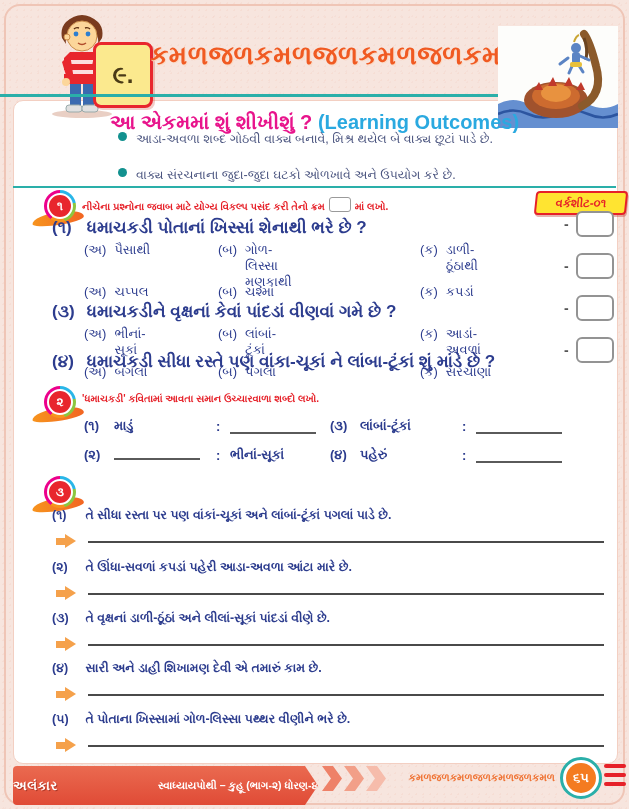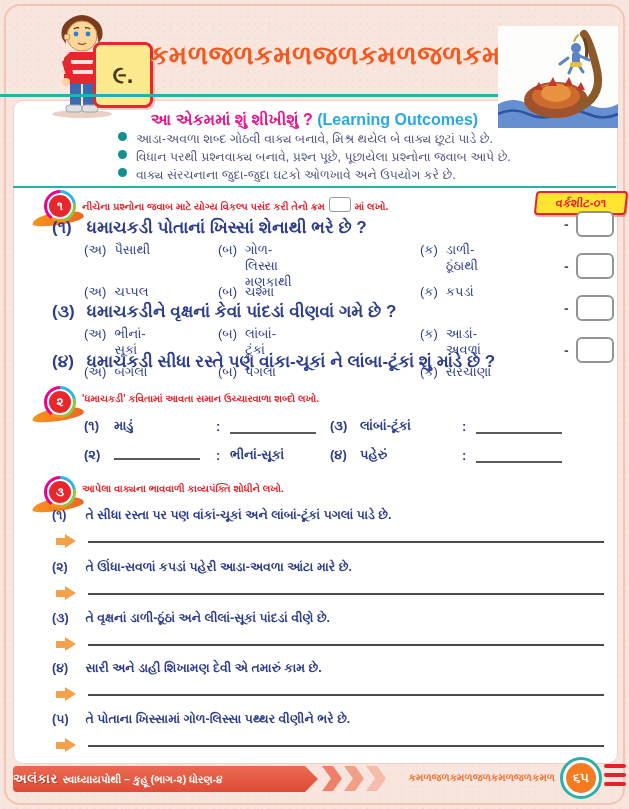--- a/index.html
+++ b/index.html
@@ -13,21 +13,21 @@
   .panel{position:absolute;left:13px;top:100px;width:603px;height:662px;background:#ffffff;border:1px solid #f3cfc2;border-radius:10px;}
   .abs{position:absolute;}
   .nowrap{white-space:nowrap;}
 
   
   .unit-title{left:150px;top:40px;font-size:26px;font-weight:bold;color:#f05a22;letter-spacing:.5px;text-shadow:1px 1px 0 #fbd9c4;}
   .teal-line{left:0;top:94px;width:505px;height:3px;background:#2aafa9;}
   .num-card{left:93px;top:42px;width:54px;height:60px;background:#fbe98e;border:3px solid #e8262d;border-radius:8px;
             display:flex;align-items:center;justify-content:center;font-size:24px;font-weight:bold;color:#4a3a16;
             box-shadow:2px 2px 0 rgba(200,60,40,.25);}
-  .subtitle{left:13px;top:111px;width:603px;text-align:center;font-size:16px;font-weight:bold;}
+  .subtitle{left:13px;top:111px;width:603px;text-align:center;font-size:20px;font-weight:bold;}
   .subtitle .gu{color:#e8148c;}
   .subtitle .en{color:#2aa9e0;}
   .bullet-row{left:118px;font-size:12.5px;color:#49537e;display:flex;gap:9px;}
   .bullet-dot{width:9px;height:9px;border-radius:50%;background:#12918f;flex:0 0 auto;}
   .divider{left:13px;top:186px;width:603px;height:2px;background:#2aafa9;}
 
   
   .badge-wrap{width:60px;height:44px;}
   .swoosh{position:absolute;left:-12px;top:22px;width:52px;height:13px;background:linear-gradient(90deg,#f7941e,#f26522);
           border-radius:60% 40% 55% 45%/70% 55% 45% 30%;transform:rotate(-7deg);}
@@ -60,23 +60,23 @@
   .pair .pcolon{width:14px;}
 
   .s3-item{font-size:12.5px;color:#2c3c8e;font-weight:600;}
   .s3-answer{display:flex;align-items:center;gap:12px;}
   .arrow-icon{display:flex;align-items:center;}
   .arrow-icon .bar{width:9px;height:7px;background:#f5a14b;}
   .arrow-icon .tip{width:0;height:0;border-left:11px solid #f5a14b;border-top:7px solid transparent;border-bottom:7px solid transparent;}
   .s3-line{flex:1;border-bottom:2px solid #4a4a4a;height:1px;}
 
   
-  .f-banner{left:13px;top:766px;width:305px;height:26px;background:linear-gradient(180deg,#ea6a50,#e04b36);
+  .f-banner{left:13px;top:766px;width:305px;height:39px;background:linear-gradient(180deg,#ea6a50,#e04b36);
             border-radius:4px 0 0 4px;clip-path:polygon(0 0,calc(100% - 13px) 0,100% 50%,calc(100% - 13px) 100%,0 100%);
-            display:flex;align-items:center;justify-content:flex-start;gap:5px;color:#fff;}
+            display:flex;align-items:center;justify-content:space-between;gap:5px;color:#fff;}
   .f-series{font-size:13px;font-weight:bold;letter-spacing:.5px;text-shadow:1px 1px 0 rgba(120,20,10,.5);}
   .f-book{font-size:10.5px;font-weight:bold;}
   .chev{top:766px;width:20px;height:25px;clip-path:polygon(0 0,55% 0,100% 50%,55% 100%,0 100%,45% 50%);}
   .run-title{left:330px;top:771px;width:225px;text-align:right;font-size:10.5px;font-weight:bold;color:#ef7334;}
   .page-ring{left:560px;top:757px;width:42px;height:42px;border-radius:50%;border:3px solid #2aafa9;background:#fff;
              display:flex;align-items:center;justify-content:center;box-sizing:border-box;}
   .page-circle{width:30px;height:30px;border-radius:50%;background:#f47b20;color:#fff;font-size:13px;font-weight:bold;
                display:flex;align-items:center;justify-content:center;}
   .red-bar{left:604px;width:22px;height:4px;background:#e62129;border-radius:2px;}
 </style>
@@ -135,24 +135,20 @@
 
   <div class="abs subtitle nowrap">
     <span class="gu">આ એકમમાં શું શીખીશું ?</span>
     <span class="en">(Learning Outcomes)</span>
   </div>
 
   <div class="abs bullet-row" style="top:132px">
     <span class="bullet-dot"></span>
     <span>આડા-અવળા શબ્દ ગોઠવી વાક્ય બનાવે, મિશ્ર થયેલ બે વાક્ય છૂટાં પાડે છે.</span>
   </div>
-  <div class="abs bullet-row" style="top:150px">
-    <span class="bullet-dot"></span>
-    <span>વિધાન પરથી પ્રશ્નવાક્ય બનાવે, પ્રશ્ન પૂછે, પૂછાયેલા પ્રશ્નોના જવાબ આપે છે.</span>
-  </div>
   <div class="abs bullet-row" style="top:168px">
     <span class="bullet-dot"></span>
     <span>વાક્ય સંરચનાના જુદા-જુદા ઘટકો ઓળખાવે અને ઉપયોગ કરે છે.</span>
   </div>
   <div class="abs divider"></div>
 
   <div class="abs badge-wrap" style="left:44px;top:190px">
     <div class="swoosh"></div>
     <div class="badge">
         <div class="badge-inner">૧</div>
@@ -277,21 +273,20 @@
     <span class="pcolon">:</span>
     <span class="blank"></span>
   </div>
 
   <div class="abs badge-wrap" style="left:44px;top:476px">
     <div class="swoosh"></div>
     <div class="badge">
         <div class="badge-inner">૩</div>
       </div>
   </div>
-  <div class="abs sec-head nowrap" style="left:82px;top:483px">આપેલા વાક્યના ભાવવાળી કાવ્યપંક્તિ શોધીને લખો.</div>
 
   <div class="abs s3-item nowrap" style="left:52px;top:508px">
     <span class="q-num">(૧)</span>
     <span>તે સીધા રસ્તા પર પણ વાંકાં-ચૂકાં અને લાંબાં-ટૂંકાં પગલાં પાડે છે.</span>
   </div>
   <div class="abs s3-answer" style="left:56px;top:534px;width:548px">
     <span class="arrow-icon">
         <span class="bar"></span>
         <span class="tip"></span>
       </span>

